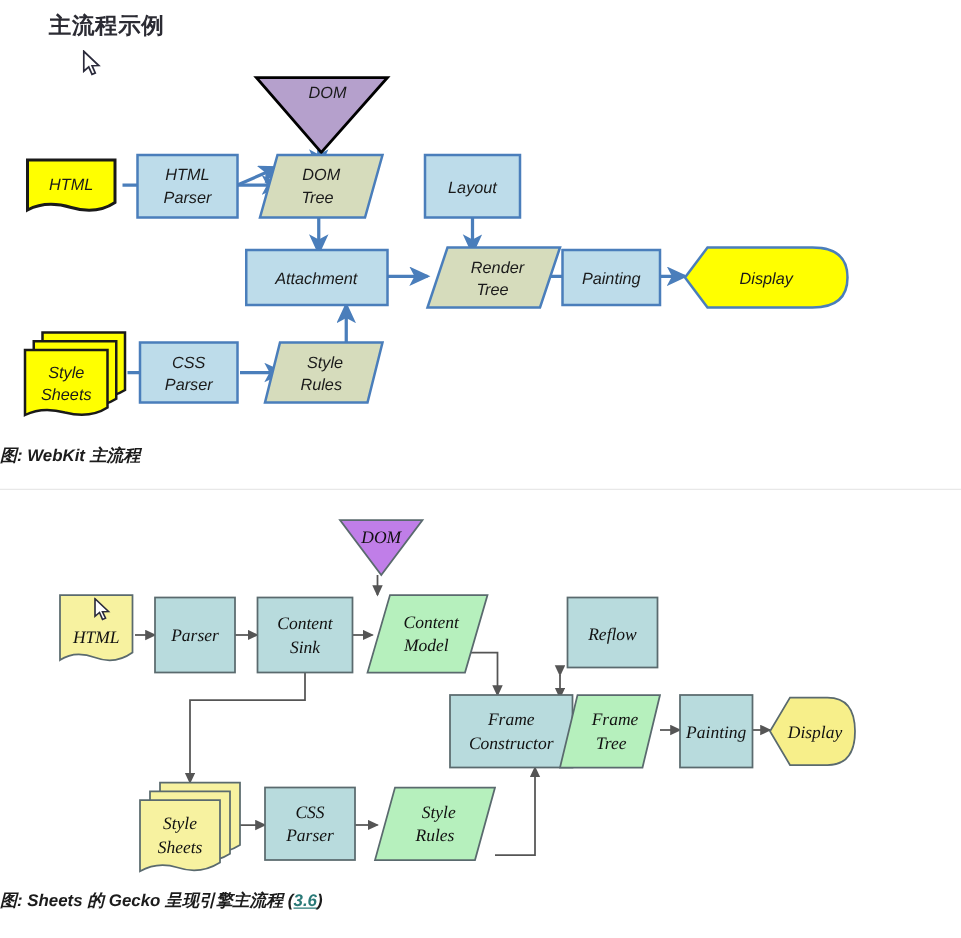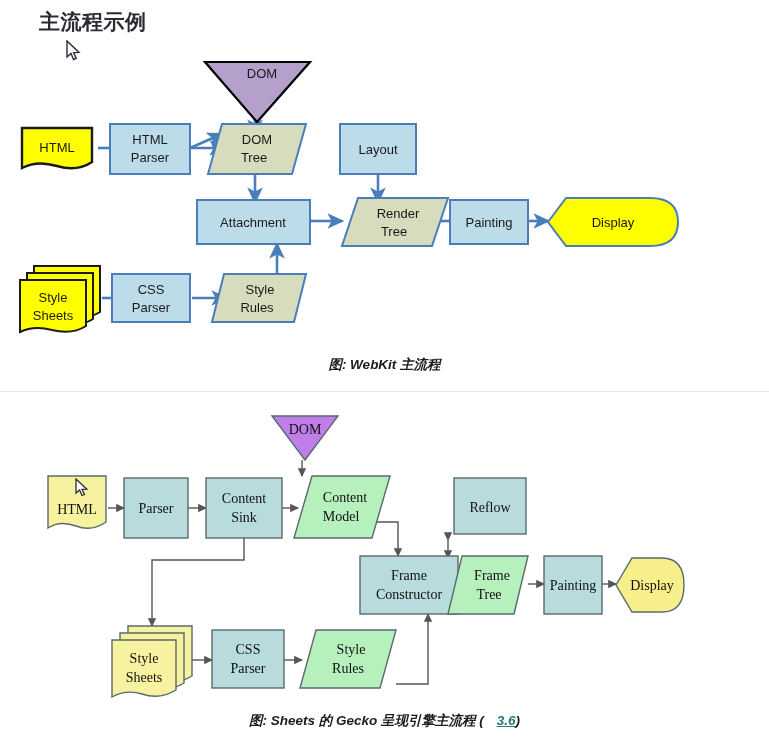--- a/index.html
+++ b/index.html
@@ -5,34 +5,34 @@
   * { box-sizing: border-box; }
   html, body { margin:0; padding:0; }
   body {
     width:769px; height:750px;
     background:#ffffff;
     font-family:"Liberation Sans", sans-serif;
     color:#222; position:relative; overflow:hidden;
   }
   #page-title {
     position:absolute; left:39px; top:8px;
-    font-size:21px; font-weight:bold; color:#2b2b33;
+    font-size:18px; font-weight:bold; color:#2b2b33;
     letter-spacing:0.5px;
   }
   .cursor { position:absolute; width:16px; height:22px; pointer-events:none; }
   .divider {
     position:absolute; left:0; width:769px; height:1px;
     background:#e8e8e8;
   }
-  .figure { position:absolute; left:0; width:769px; }
+  .figure { position:absolute; left:0; width:769px;font-style:italic; }
   .caption {
-    position:absolute; width:769px; text-align:center;
+    position:absolute; width:769px; text-align:left;
     font-style:italic; font-weight:bold; font-size:13.5px; color:#1c1c1c;
   }
-  .caption .link { color:#2b7a78; text-decoration:underline;margin-left:13px; }
+  .caption .link { color:#2b7a78; text-decoration:underline; }
   svg { display:block; }
   
   .d1 text { font-family:"Liberation Sans", sans-serif; font-size:13px; fill:#1a1a1a; }
   
   .d2 text { font-family:"Liberation Serif", serif; font-size:14px; fill:#111; }
 </style>
 </head>
 <body>
 
 <div id="page-title">主流程示例</div>

